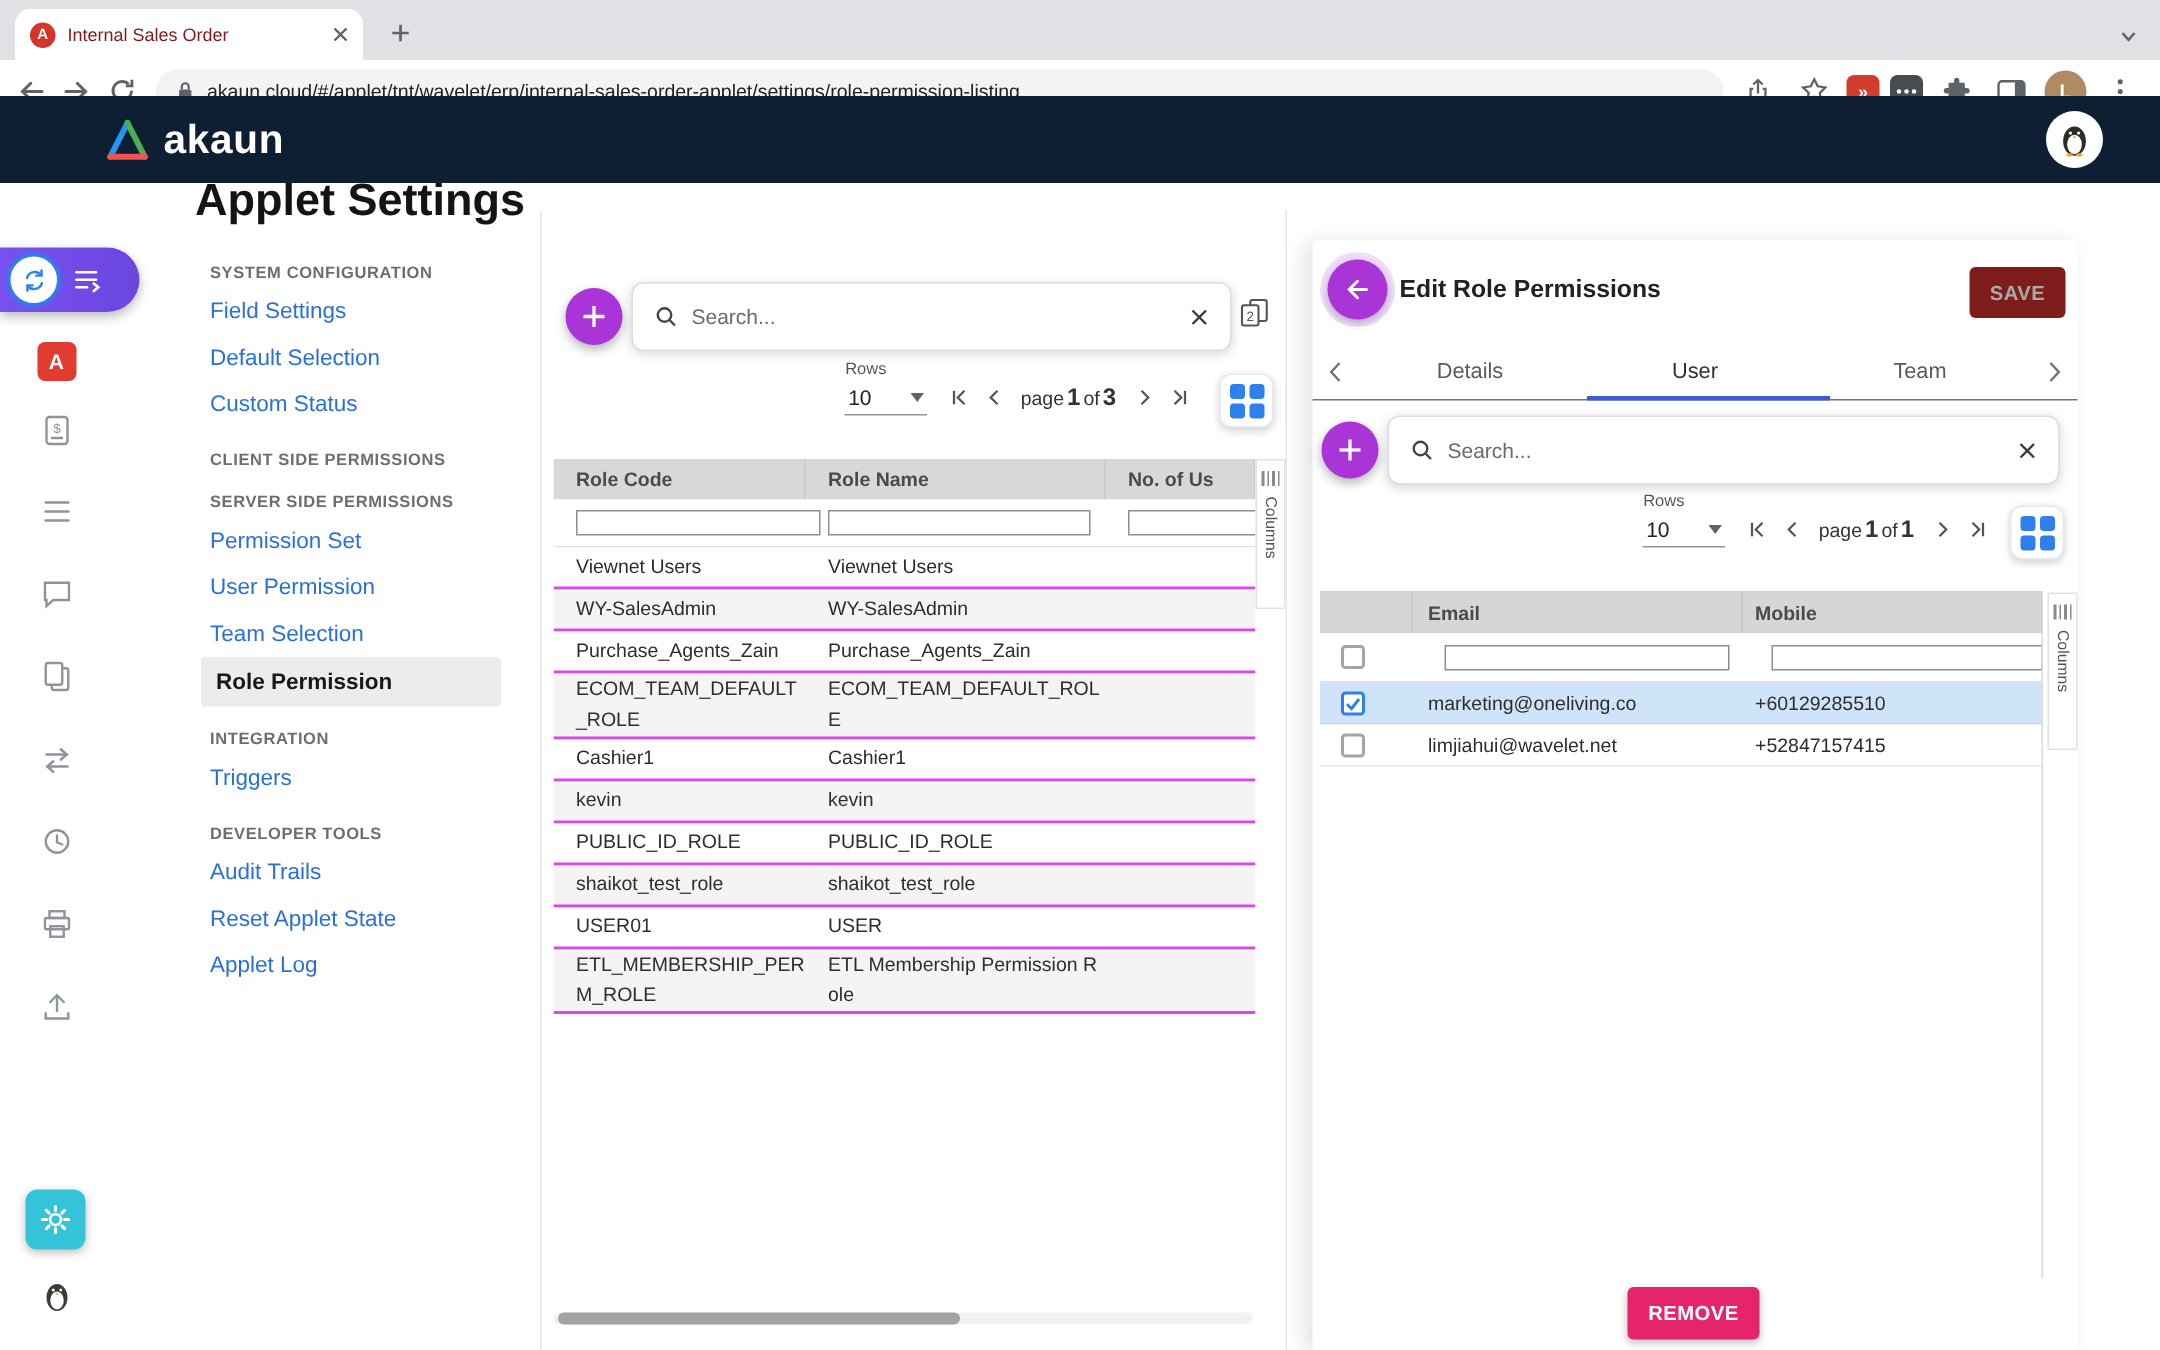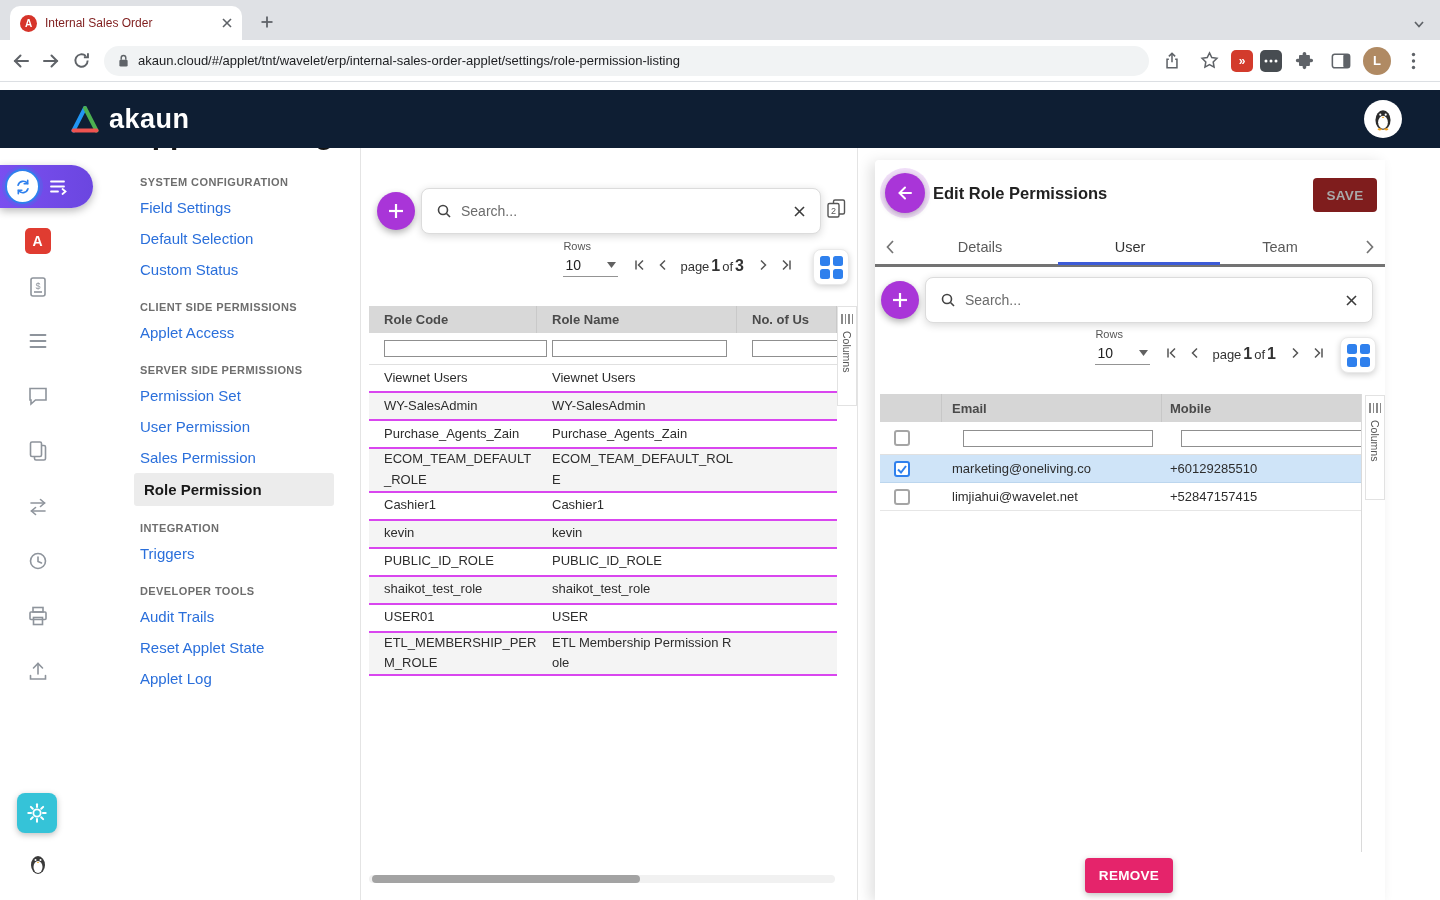--- a/index.html
+++ b/index.html
@@ -25,21 +25,21 @@
           align-items:center; gap:9px; padding:0 14px; overflow:hidden; }
   .url { font-size:13px; color:#202124; white-space:nowrap; overflow:hidden; }
   .right-icons { display:flex; align-items:center; gap:7px; margin-right:6px; }
   .extsq { width:22px; height:22px; border-radius:5px; display:flex; align-items:center; justify-content:center; }
   .ext-red { background:#d33b2c; color:#fff; font-size:12px; font-weight:700; }
   .ext-dark { background:#474c51; }
   .avatar-chip { width:28px; height:28px; border-radius:50%; background:#b08a63; color:#fff; font-size:13px;
                  font-weight:700; display:flex; align-items:center; justify-content:center; }
 
   
-  .app-header { position:absolute; top:90px; left:0; right:0; height:58px; background:var(--header_navy,#0e1e33);
+  .app-header { position:absolute; top:64px; left:0; right:0; height:58px; background:var(--header_navy,#0e1e33);
                 z-index:10; display:flex; align-items:center; padding:0 22px; }
   .logo { display:flex; align-items:center; gap:9px; margin-left:48px; }
   .logo-text { color:#fff; font-size:27px; font-weight:700; letter-spacing:.5px; }
   .header-avatar { margin-left:auto; width:38px; height:38px; border-radius:50%; background:#fff;
                    display:flex; align-items:center; justify-content:center; margin-right:16px; }
 
   .page-title { position:absolute; left:130px; top:116px; font-size:30px; line-height:36px; font-weight:700;
                 color:#141414; z-index:2; }
 
   
@@ -127,21 +127,21 @@
   
   .panel-right { position:absolute; left:875px; top:160px; width:510px; height:740px; background:#fff;
                  box-shadow:-5px 2px 14px rgba(0,0,0,.12); border-radius:4px 0 0 0; z-index:5; }
   .back-btn { position:absolute; left:10px; top:13px; width:40px; height:40px; border-radius:50%;
               background:var(--accent_purple,#a935d8); display:flex; align-items:center; justify-content:center;
               box-shadow:0 0 0 5px rgba(169,53,216,.16), 0 2px 6px rgba(0,0,0,.3); }
   .rp-title { position:absolute; left:58px; top:24px; font-size:16.5px; font-weight:700; color:#222; }
   .save-btn { position:absolute; right:8px; top:18px; width:64px; height:34px; background:#7f1d1d;
               color:#a9a9a9; font-weight:700; font-size:13.5px; border:none; border-radius:4px;
               font-family:"Liberation Sans",sans-serif; letter-spacing:.3px; }
-  .tabs { position:absolute; left:0; right:0; top:70px; height:37px; border-bottom:3px solid #737373;
+  .tabs { position:absolute; left:0; right:0; top:70px; height:37px; border-bottom:1px solid #737373;
           display:flex; align-items:center; }
   .tab-chev { width:30px; display:flex; align-items:center; justify-content:center; }
   .tab-item { flex:1; text-align:center; font-size:14.5px; color:#5a5a5a; }
   .tab-item.active { color:#333; }
   .tab-underline { position:absolute; left:183px; width:162px; bottom:-1px; height:3px;
                    background:var(--tab_underline,#3d5bd7); }
   .rp-plus { left:6px; top:121px; }
   .rp-search { left:50px; top:117px; width:448px; height:46px; }
   .rp-pager { right:56px; top:168px; }
   .rp-grid { right:9px; top:177px; }
@@ -388,26 +388,25 @@
     </span>
   </div>
 
   <div class="nav">
     <div class="nav-label">SYSTEM CONFIGURATION</div>
     <div class="nav-item">Field Settings</div>
     <div class="nav-item">Default Selection</div>
     <div class="nav-item">Custom Status</div>
 
     <div class="nav-label">CLIENT SIDE PERMISSIONS</div>
-    <div class="nav-item">Applet Access</div>
 
     <div class="nav-label">SERVER SIDE PERMISSIONS</div>
     <div class="nav-item">Permission Set</div>
     <div class="nav-item">User Permission</div>
-    <div class="nav-item">Sales Permission</div>
+    <div class="nav-item">Team Selection</div>
     <div class="nav-item active">Role Permission</div>
 
     <div class="nav-label">INTEGRATION</div>
     <div class="nav-item">Triggers</div>
 
     <div class="nav-label">DEVELOPER TOOLS</div>
     <div class="nav-item">Audit Trails</div>
     <div class="nav-item">Reset Applet State</div>
     <div class="nav-item">Applet Log</div>
   </div>

